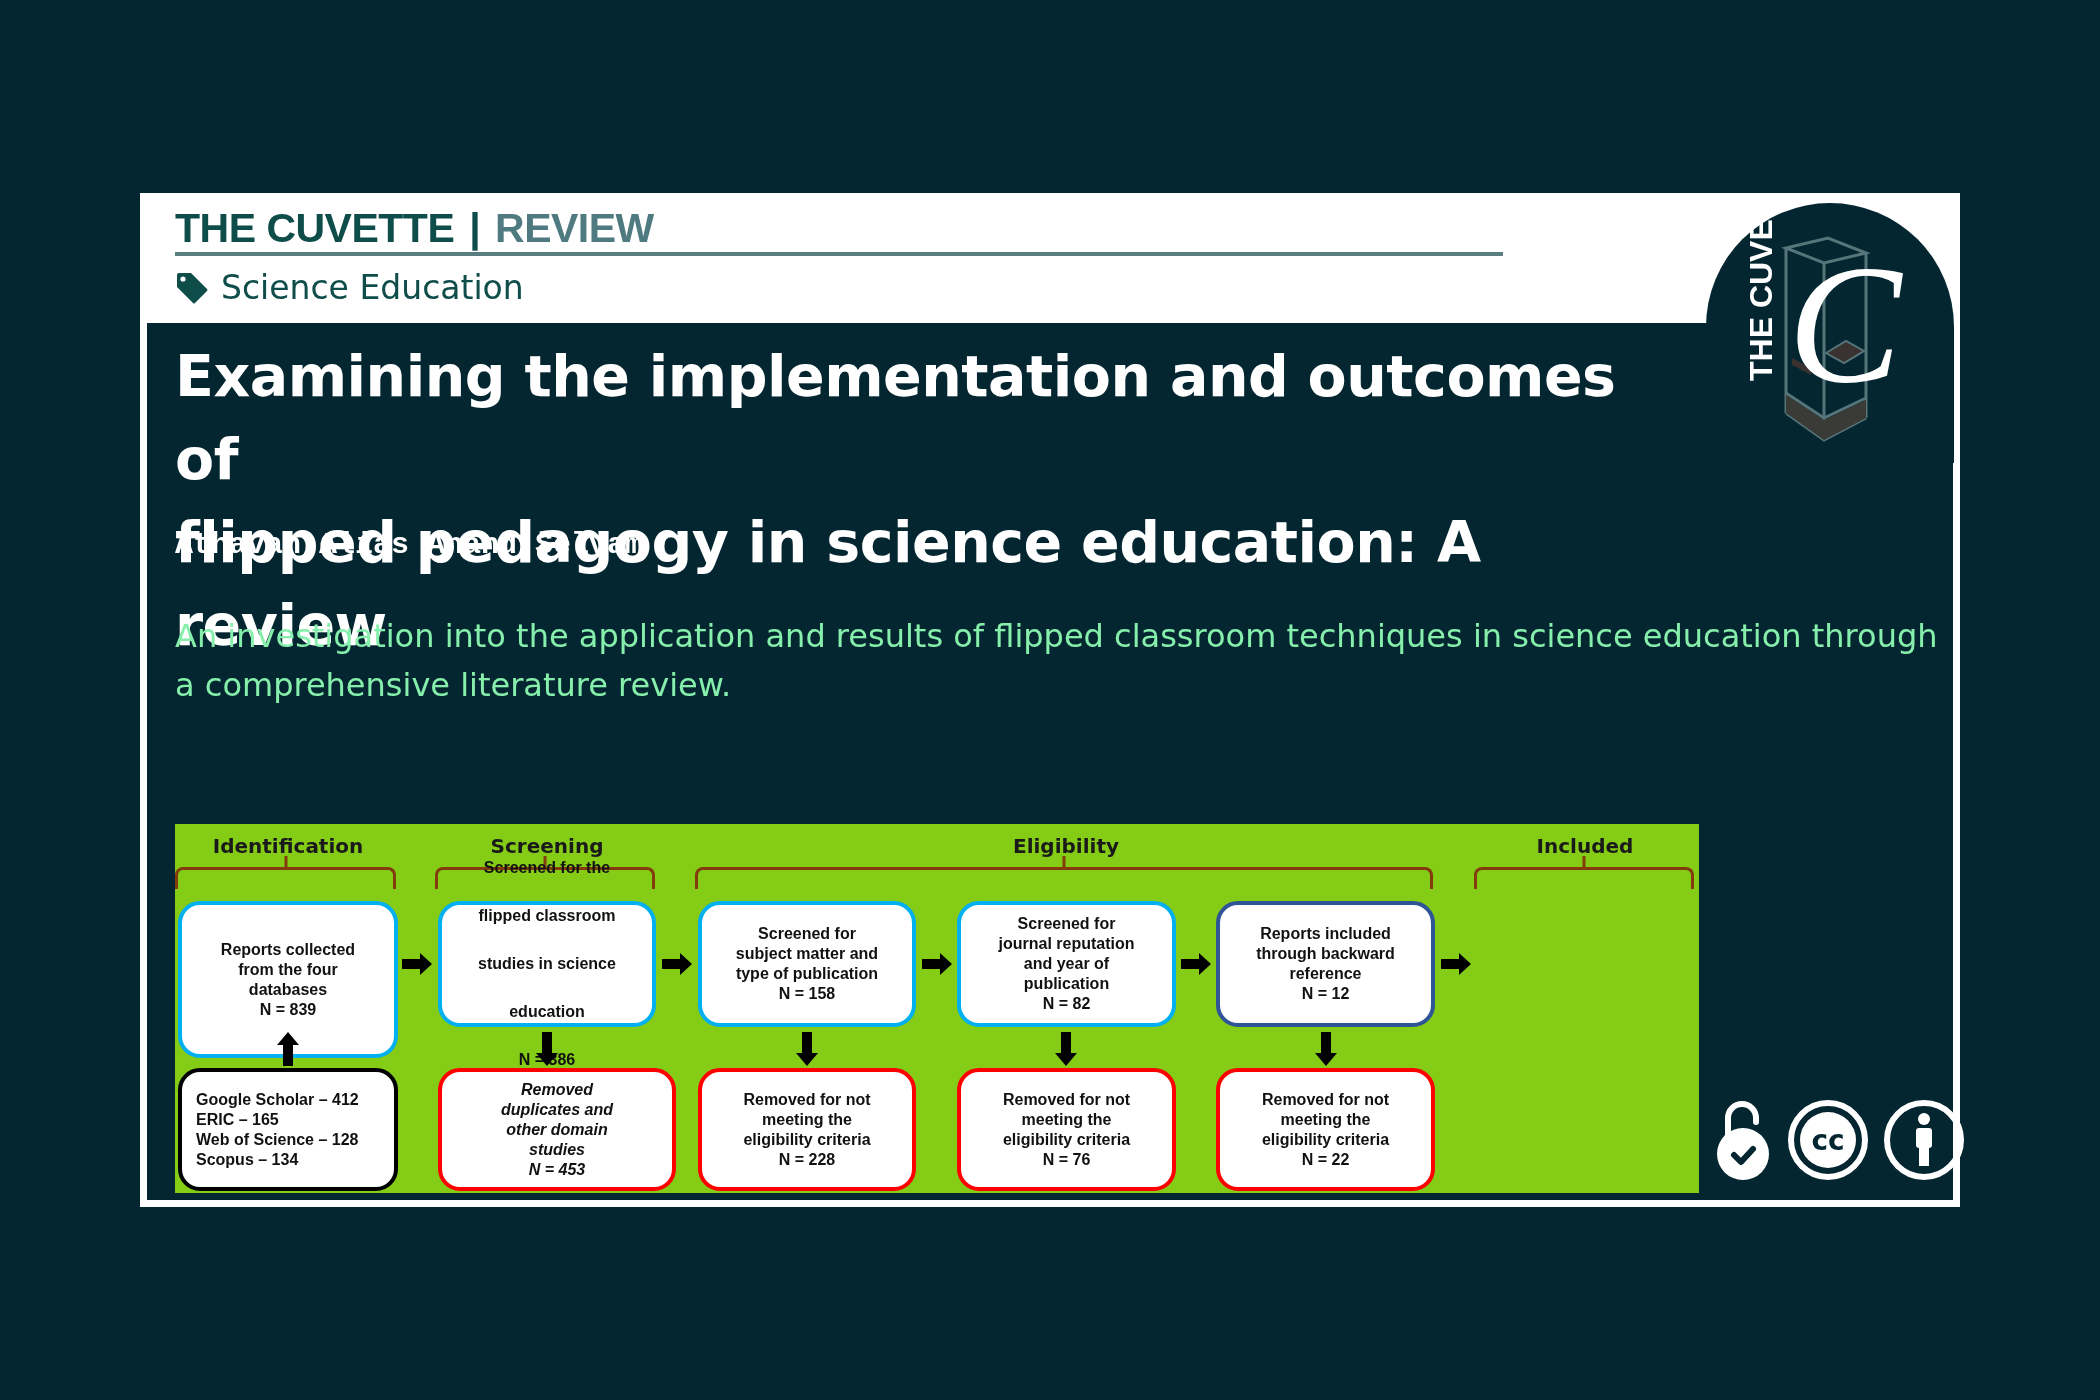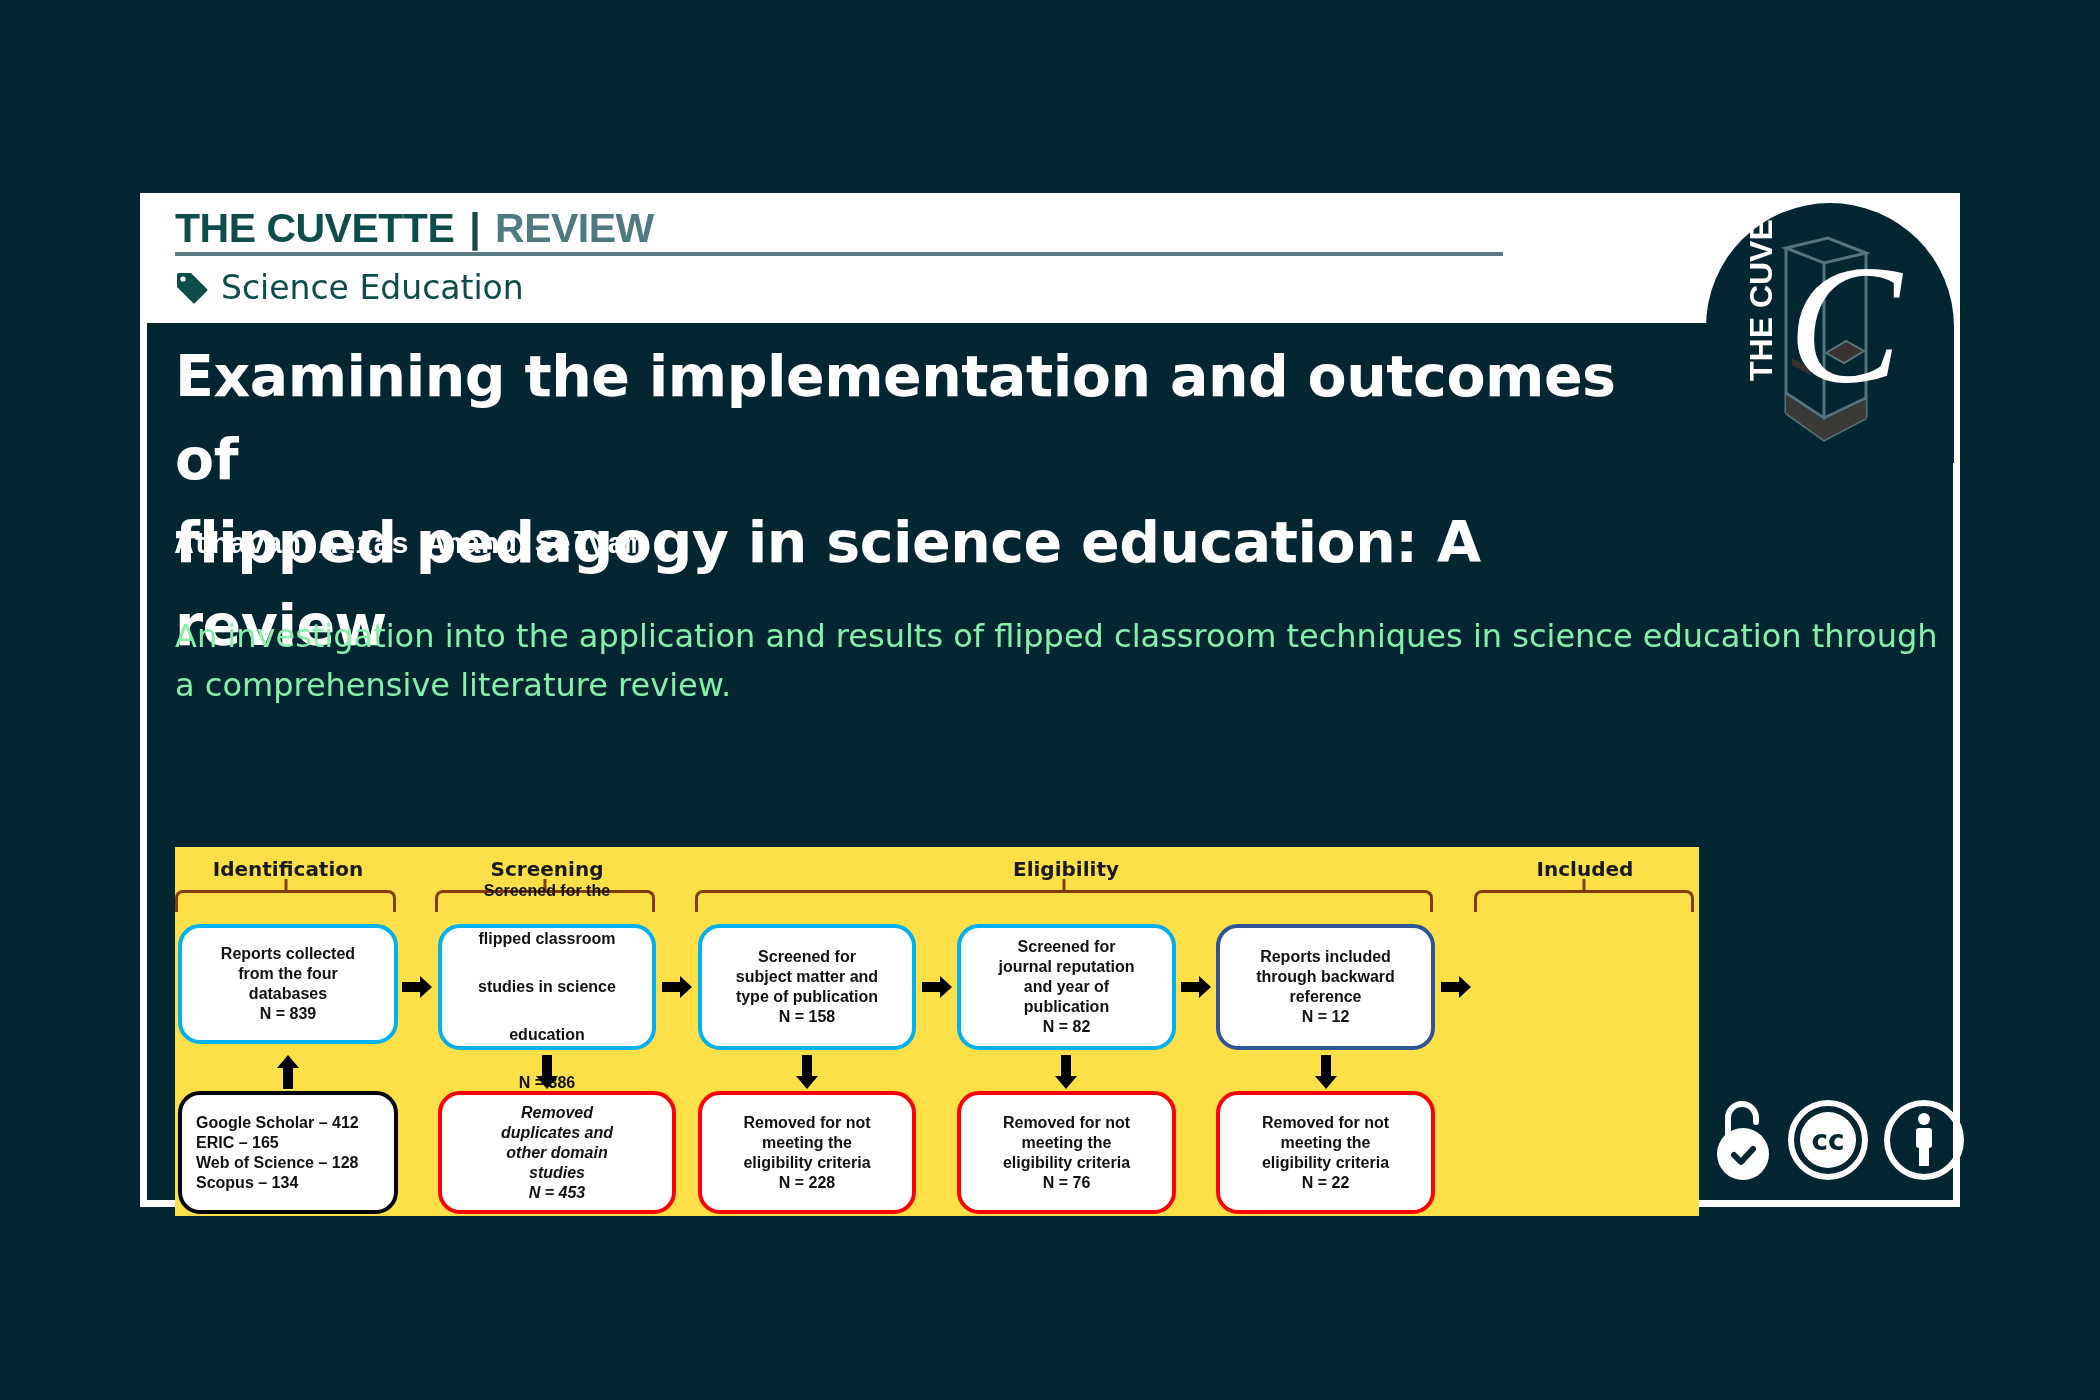--- a/index.html
+++ b/index.html
@@ -16,21 +16,21 @@
   .tag-label { font-family: "DejaVu Sans", sans-serif; font-size: 33px; color: #0f4d4a; }
 
   .panel { position: absolute; left: 147px; top: 323px; width: 1806px; height: 877px; background: #042630; }
   .logo-arch { position: absolute; left: 1706px; top: 203px; width: 248px; height: 260px; background: #042630; border-radius: 124px 124px 0 0; }
   .logo-svg { position: absolute; left: 1706px; top: 203px; width: 248px; height: 260px; }
 
   .title { position: absolute; left: 175px; top: 335px; width: 1520px; font-family: "DejaVu Sans", sans-serif; font-weight: 700; font-size: 57px; line-height: 83px; color: #ffffff; letter-spacing: -0.5px; }
   .author { position: absolute; left: 175px; top: 528px; font-family: Liberation Mono, monospace; font-weight: 700; font-size: 30px; color: #ffffff; }
   .description { position: absolute; left: 175px; top: 612px; width: 1770px; font-family: "DejaVu Sans", sans-serif; font-size: 32px; line-height: 49px; color: #86efac; }
 
-  .diagram { position: absolute; left: 175px; top: 847px; width: 1524px; height: 369px; background: #fde047; font-family: "Liberation Sans", sans-serif; }
+  .diagram { position: absolute; left: 175px; top: 824px; width: 1524px; height: 369px; background: #84cc16; font-family: "Liberation Sans", sans-serif; }
   .stage { position: absolute; top: 10px; font-family: "DejaVu Sans", sans-serif; font-weight: 700; font-size: 20px; color: #1a1a1a; text-align: center; }
   .bracket { position: absolute; top: 43px; height: 22px; border: 3px solid #843c0c; border-bottom: none; border-radius: 8px 8px 0 0; }
   .bracket::after { content: ""; position: absolute; left: 50%; top: -14px; width: 3px; height: 14px; background: #843c0c; transform: translateX(-50%); }
 
   .box { position: absolute; border: 4px solid #00b0f0; border-radius: 22px; background: #fff; display: flex; flex-direction: column; justify-content: center; align-items: center; text-align: center; font-weight: 700; font-size: 16px; line-height: 20px; color: #111; padding: 4px 8px; }
   .box.blue-dark { border-color: #2f5597; }
   .box.green { border-color: #00b050; }
   .box.red { border-color: #ff0000; }
   .box.black { border-color: #000; align-items: flex-start; text-align: left; padding-left: 14px; }
   .box .line { display: block; white-space: nowrap; }
@@ -94,21 +94,21 @@
   <div class="stage" style="left:3px;width:220px;">Identification</div>
   <div class="stage" style="left:263px;width:218px;">Screening</div>
   <div class="stage" style="left:523px;width:736px;">Eligibility</div>
   <div class="stage" style="left:1301px;width:218px;">Included</div>
 
   <div class="bracket" style="left:0px;width:221px;"></div>
   <div class="bracket" style="left:260px;width:220px;"></div>
   <div class="bracket" style="left:520px;width:738px;"></div>
   <div class="bracket" style="left:1299px;width:220px;"></div>
 
-  <div class="box" style="left:3px;top:77px;width:220px;height:120px;">
+  <div class="box" style="left:3px;top:77px;width:220px;height:157px;">
     <span class="line">Reports collected</span>
     <span class="line">from the four</span>
     <span class="line">databases</span>
     <span class="line">N = 839</span>
   </div>
   <div class="box" style="left:263px;top:77px;width:218px;height:126px;gap:28px;">
     <span class="line">Screened for the</span>
     <span class="line">flipped classroom</span>
     <span class="line">studies in science</span>
     <span class="line">education</span>

